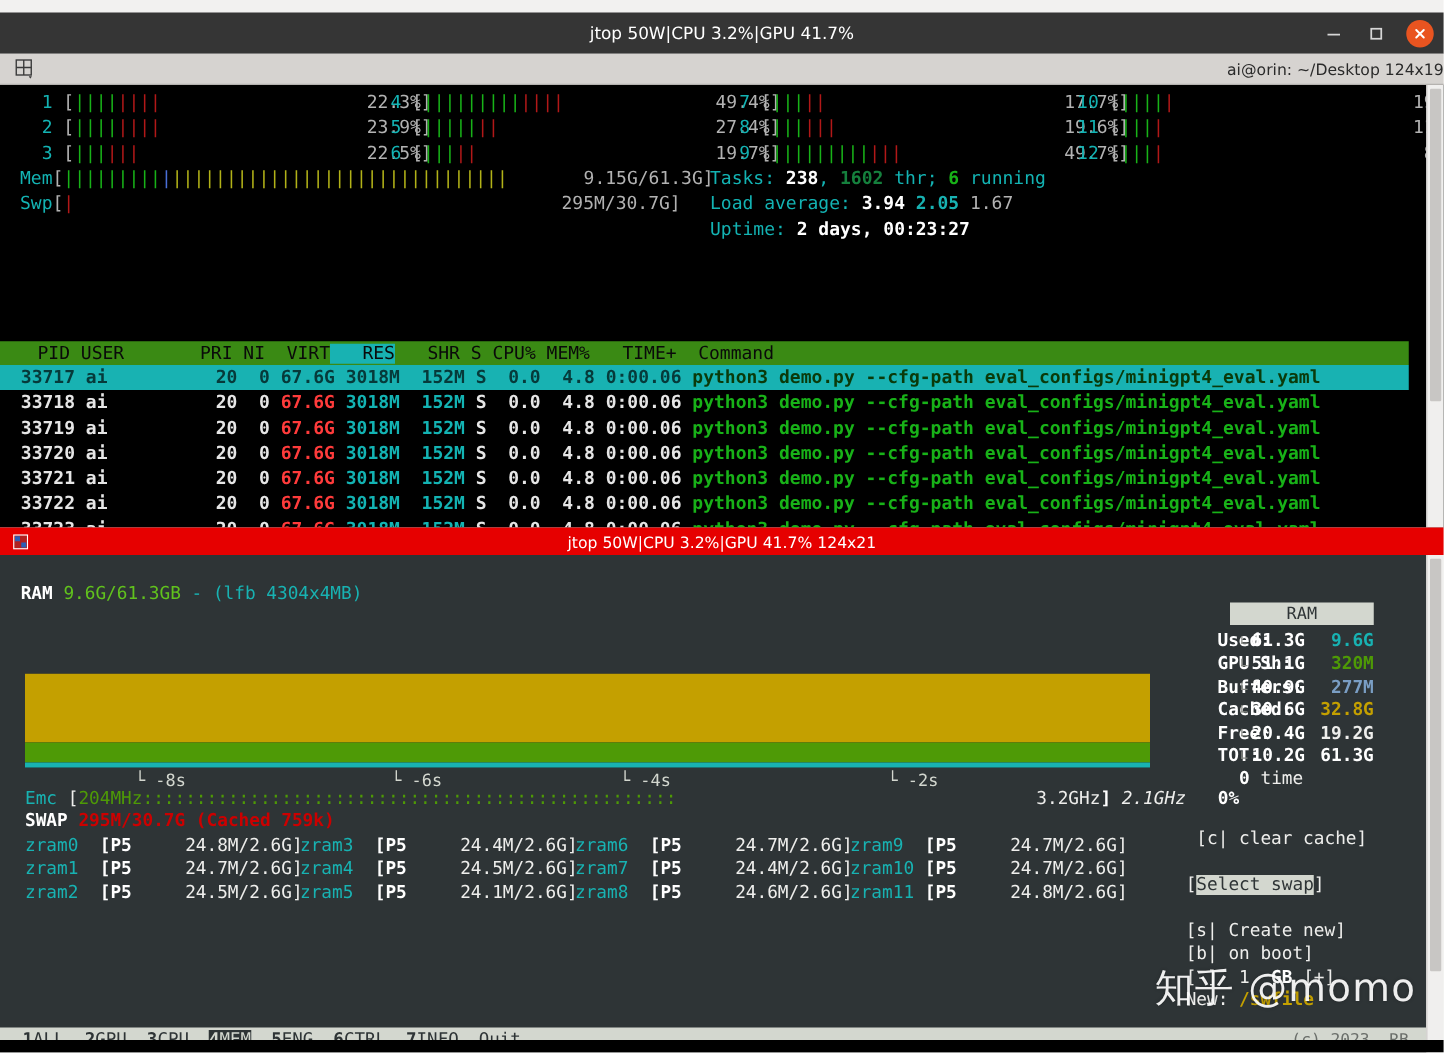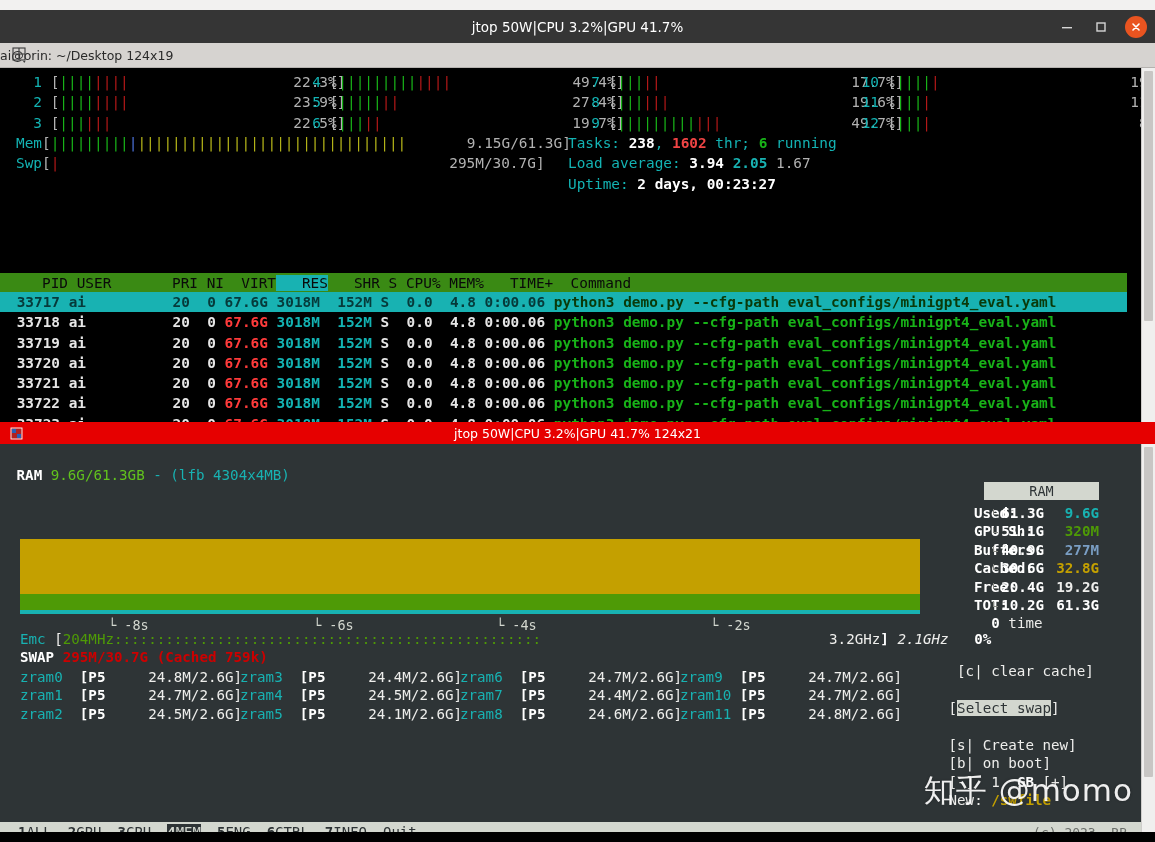--- a/index.html
+++ b/index.html
@@ -23,21 +23,21 @@
     font-size: 13.5px; color: #ffffff; font-weight: 400;
   }
   .winbtns { position: absolute; right: 8px; top: 0; height: 33px; display: flex; align-items: center; gap: 14px; }
   .wb { width: 20px; height: 20px; display: flex; align-items: center; justify-content: center; color: #d6d6d6; }
   .wb svg { display: block; }
   .wb.close { width: 22px; height: 22px; border-radius: 50%; background: #e95420; }
 
   .tabbar {
     position: absolute; left: 0; top: 33px; width: 1155px; height: 25px;
     background: #d6d3d0; border-bottom: 1px solid #b5b2af;
-    display: flex; align-items: center; justify-content: flex-start;
+    display: flex; align-items: center; justify-content: flex-end;
   }
   .tabbar .tlabel {
     font-family: "DejaVu Sans", "Liberation Sans", sans-serif;
     font-size: 12.5px; color: #2a2a2a;
   }
   .tabicon { position: absolute; left: 12px; top: 4px; width: 16px; height: 16px; }
 
   .term1 {
     position: absolute; left: 0; top: 58px; width: 1155px; height: 354px;
     background: #000000;
@@ -56,21 +56,21 @@
   .c-gray   { color: #b2b2b2; }
   .c-white  { color: #e6e6e6; }
   .c-wbold  { color: #ffffff; font-weight: bold; }
   .c-green  { color: #18b218; }
   .c-red    { color: #b21818; }
   .c-redb   { color: #ff3b3b; }
   .c-yellow { color: #b2b218; }
   .c-blue   { color: #4a6fd8; }
   .c-tealb  { color: #18b2b2; font-weight: bold; }
   .c-greenb { color: #18b218; font-weight: bold; }
-  .c-yelb   { color: #ef4444; font-weight: bold; }
+  .c-yelb   { color: #15803d; font-weight: bold; }
 
   .procheader {
     position: absolute; left: 0; top: 205px; width: 1127px; height: 19px;
     background: #3a8a14;
     color: #0a0a0a;
   }
   .procheader .hdr-res { background: #18b2b2; color: #0a0a0a; }
   .procrow { height: 20.3px; }
   .proctable { position: absolute; left: 0; top: 224px; width: 1127px; font-weight: bold; }
   .procrow.sel { background: #18b2b2; }
@@ -193,21 +193,21 @@
       <span class="tlabel">ai@orin: ~/Desktop 124x19</span>
     </div>
 
     <div class="term1">
 
       <div class="cpurows mono1" id="cpu-meters"><div class="cpurow"><span class="meter-col" style="width:279px"><span class="c-teal">  1</span> <span class="c-gray">[</span><span class="c-green">|</span><span class="c-green">|</span><span class="c-green">|</span><span class="c-green">|</span><span class="c-red">|</span><span class="c-red">|</span><span class="c-red">|</span><span class="c-red">|</span>                  <span class="c-gray"> 22.3%</span><span class="c-gray">]</span></span><span class="meter-col" style="width:279px"><span class="c-teal">  4</span> <span class="c-gray">[</span><span class="c-green">|</span><span class="c-green">|</span><span class="c-green">|</span><span class="c-green">|</span><span class="c-green">|</span><span class="c-green">|</span><span class="c-green">|</span><span class="c-green">|</span><span class="c-green">|</span><span class="c-red">|</span><span class="c-red">|</span><span class="c-red">|</span><span class="c-red">|</span>             <span class="c-gray"> 49.4%</span><span class="c-gray">]</span></span><span class="meter-col" style="width:279px"><span class="c-teal">  7</span> <span class="c-gray">[</span><span class="c-green">|</span><span class="c-green">|</span><span class="c-green">|</span><span class="c-red">|</span><span class="c-red">|</span>                     <span class="c-gray"> 17.7%</span><span class="c-gray">]</span></span><span class="meter-col" style="width:279px"><span class="c-teal"> 10</span> <span class="c-gray">[</span><span class="c-green">|</span><span class="c-green">|</span><span class="c-green">|</span><span class="c-green">|</span><span class="c-red">|</span>                     <span class="c-gray"> 19.0%</span></span></div><div class="cpurow"><span class="meter-col" style="width:279px"><span class="c-teal">  2</span> <span class="c-gray">[</span><span class="c-green">|</span><span class="c-green">|</span><span class="c-green">|</span><span class="c-green">|</span><span class="c-red">|</span><span class="c-red">|</span><span class="c-red">|</span><span class="c-red">|</span>                  <span class="c-gray"> 23.9%</span><span class="c-gray">]</span></span><span class="meter-col" style="width:279px"><span class="c-teal">  5</span> <span class="c-gray">[</span><span class="c-green">|</span><span class="c-green">|</span><span class="c-green">|</span><span class="c-green">|</span><span class="c-green">|</span><span class="c-red">|</span><span class="c-red">|</span>                   <span class="c-gray"> 27.4%</span><span class="c-gray">]</span></span><span class="meter-col" style="width:279px"><span class="c-teal">  8</span> <span class="c-gray">[</span><span class="c-green">|</span><span class="c-green">|</span><span class="c-green">|</span><span class="c-red">|</span><span class="c-red">|</span><span class="c-red">|</span>                    <span class="c-gray"> 19.6%</span><span class="c-gray">]</span></span><span class="meter-col" style="width:279px"><span class="c-teal"> 11</span> <span class="c-gray">[</span><span class="c-green">|</span><span class="c-green">|</span><span class="c-green">|</span><span class="c-red">|</span>                      <span class="c-gray"> 11.5%</span></span></div><div class="cpurow"><span class="meter-col" style="width:279px"><span class="c-teal">  3</span> <span class="c-gray">[</span><span class="c-green">|</span><span class="c-green">|</span><span class="c-green">|</span><span class="c-red">|</span><span class="c-red">|</span><span class="c-red">|</span>                    <span class="c-gray"> 22.5%</span><span class="c-gray">]</span></span><span class="meter-col" style="width:279px"><span class="c-teal">  6</span> <span class="c-gray">[</span><span class="c-green">|</span><span class="c-green">|</span><span class="c-green">|</span><span class="c-red">|</span><span class="c-red">|</span>                     <span class="c-gray"> 19.7%</span><span class="c-gray">]</span></span><span class="meter-col" style="width:279px"><span class="c-teal">  9</span> <span class="c-gray">[</span><span class="c-green">|</span><span class="c-green">|</span><span class="c-green">|</span><span class="c-green">|</span><span class="c-green">|</span><span class="c-green">|</span><span class="c-green">|</span><span class="c-green">|</span><span class="c-green">|</span><span class="c-red">|</span><span class="c-red">|</span><span class="c-red">|</span>              <span class="c-gray"> 49.7%</span><span class="c-gray">]</span></span><span class="meter-col" style="width:279px"><span class="c-teal"> 12</span> <span class="c-gray">[</span><span class="c-green">|</span><span class="c-green">|</span><span class="c-green">|</span><span class="c-red">|</span>                      <span class="c-gray">  8.9%</span></span></div></div>
 
       <div class="mono1" style="position:absolute;left:16px;top:65px" id="mem-block"><div class="cpurow"><span class="c-teal">Mem</span><span class="c-gray">[</span><span class="c-green">|</span><span class="c-green">|</span><span class="c-green">|</span><span class="c-green">|</span><span class="c-green">|</span><span class="c-green">|</span><span class="c-green">|</span><span class="c-green">|</span><span class="c-green">|</span><span class="c-blue">|</span><span class="c-yellow">|</span><span class="c-yellow">|</span><span class="c-yellow">|</span><span class="c-yellow">|</span><span class="c-yellow">|</span><span class="c-yellow">|</span><span class="c-yellow">|</span><span class="c-yellow">|</span><span class="c-yellow">|</span><span class="c-yellow">|</span><span class="c-yellow">|</span><span class="c-yellow">|</span><span class="c-yellow">|</span><span class="c-yellow">|</span><span class="c-yellow">|</span><span class="c-yellow">|</span><span class="c-yellow">|</span><span class="c-yellow">|</span><span class="c-yellow">|</span><span class="c-yellow">|</span><span class="c-yellow">|</span><span class="c-yellow">|</span><span class="c-yellow">|</span><span class="c-yellow">|</span><span class="c-yellow">|</span><span class="c-yellow">|</span><span class="c-yellow">|</span><span class="c-yellow">|</span><span class="c-yellow">|</span><span class="c-yellow">|</span><span class="c-yellow">|</span>   <span class="c-gray">    9.15G/61.3G</span><span class="c-gray">]</span></div><div class="cpurow"><span class="c-teal">Swp</span><span class="c-gray">[</span><span class="c-red">|</span>                                        <span class="c-gray">     295M/30.7G</span><span class="c-gray">]</span></div></div>
       <div class="mono1" style="position:absolute;left:568px;top:65px" id="sys-block"><div class="cpurow"><span class="c-teal">Tasks:</span> <span class="c-wbold">238</span><span class="c-teal">,</span> <span class="c-yelb">1602</span> <span class="c-teal">thr;</span> <span class="c-greenb">6</span> <span class="c-teal">running</span></div><div class="cpurow"><span class="c-teal">Load average:</span> <span class="c-wbold">3.94</span> <span class="c-tealb">2.05</span> <span class="c-gray">1.67</span></div><div class="cpurow"><span class="c-teal">Uptime:</span> <span class="c-wbold">2 days, 00:23:27</span></div></div>
 
-      <div class="procheader mono1" id="proc-header"><span style="display:inline-block;padding-left:16px">   <span>PID</span> <span>USER     </span><span>  PRI</span><span> NI</span><span>  VIRT</span><span class="hdr-res">   RES</span><span>   SHR</span><span> S</span><span> CPU%</span><span> MEM%</span><span>   TIME+</span>  <span>Command</span></span></div>
+      <div class="procheader mono1" id="proc-header"><span style="display:inline-block;padding-left:4px">   <span>PID</span> <span>USER     </span><span>  PRI</span><span> NI</span><span>  VIRT</span><span class="hdr-res">   RES</span><span>   SHR</span><span> S</span><span> CPU%</span><span> MEM%</span><span>   TIME+</span>  <span>Command</span></span></div>
 
       <div class="proctable mono1" id="proc-table"><div class="procrow sel"><span style="display:inline-block;padding-left:8px"></span><span class="pnum"> 33717</span><span class="pnum"> ai       </span><span class="pnum">   20</span><span class="pnum">  0</span><span class="pnum"> 67.6G</span><span class="pnum"> 3018M</span><span class="pnum">  152M</span><span class="pnum"> S</span><span class="pnum">  0.0</span><span class="pnum">  4.8</span><span class="pnum"> 0:00.06</span><span class="pcmd"> python3 demo.py --cfg-path eval_configs/minigpt4_eval.yaml</span></div><div class="procrow"><span style="display:inline-block;padding-left:8px"></span><span class="c-white"> 33718</span><span class="c-white"> ai       </span><span class="c-white">   20</span><span class="c-white">  0</span><span class="c-redb"> 67.6G</span><span class="c-teal"> 3018M</span><span class="c-teal">  152M</span><span class="c-white"> S</span><span class="c-white">  0.0</span><span class="c-white">  4.8</span><span class="c-white"> 0:00.06</span><span class="c-green"> python3 demo.py --cfg-path eval_configs/minigpt4_eval.yaml</span></div><div class="procrow"><span style="display:inline-block;padding-left:8px"></span><span class="c-white"> 33719</span><span class="c-white"> ai       </span><span class="c-white">   20</span><span class="c-white">  0</span><span class="c-redb"> 67.6G</span><span class="c-teal"> 3018M</span><span class="c-teal">  152M</span><span class="c-white"> S</span><span class="c-white">  0.0</span><span class="c-white">  4.8</span><span class="c-white"> 0:00.06</span><span class="c-green"> python3 demo.py --cfg-path eval_configs/minigpt4_eval.yaml</span></div><div class="procrow"><span style="display:inline-block;padding-left:8px"></span><span class="c-white"> 33720</span><span class="c-white"> ai       </span><span class="c-white">   20</span><span class="c-white">  0</span><span class="c-redb"> 67.6G</span><span class="c-teal"> 3018M</span><span class="c-teal">  152M</span><span class="c-white"> S</span><span class="c-white">  0.0</span><span class="c-white">  4.8</span><span class="c-white"> 0:00.06</span><span class="c-green"> python3 demo.py --cfg-path eval_configs/minigpt4_eval.yaml</span></div><div class="procrow"><span style="display:inline-block;padding-left:8px"></span><span class="c-white"> 33721</span><span class="c-white"> ai       </span><span class="c-white">   20</span><span class="c-white">  0</span><span class="c-redb"> 67.6G</span><span class="c-teal"> 3018M</span><span class="c-teal">  152M</span><span class="c-white"> S</span><span class="c-white">  0.0</span><span class="c-white">  4.8</span><span class="c-white"> 0:00.06</span><span class="c-green"> python3 demo.py --cfg-path eval_configs/minigpt4_eval.yaml</span></div><div class="procrow"><span style="display:inline-block;padding-left:8px"></span><span class="c-white"> 33722</span><span class="c-white"> ai       </span><span class="c-white">   20</span><span class="c-white">  0</span><span class="c-redb"> 67.6G</span><span class="c-teal"> 3018M</span><span class="c-teal">  152M</span><span class="c-white"> S</span><span class="c-white">  0.0</span><span class="c-white">  4.8</span><span class="c-white"> 0:00.06</span><span class="c-green"> python3 demo.py --cfg-path eval_configs/minigpt4_eval.yaml</span></div><div class="procrow"><span style="display:inline-block;padding-left:8px"></span><span class="c-white"> 33723</span><span class="c-white"> ai       </span><span class="c-white">   20</span><span class="c-white">  0</span><span class="c-redb"> 67.6G</span><span class="c-teal"> 3018M</span><span class="c-teal">  152M</span><span class="c-white"> S</span><span class="c-white">  0.0</span><span class="c-white">  4.8</span><span class="c-white"> 0:00.06</span><span class="c-green"> python3 demo.py --cfg-path eval_configs/minigpt4_eval.yaml</span></div></div>
 
     </div>
 
     <div class="scroll1">
       <div class="thumb"></div>
     </div>
   </div>
 

